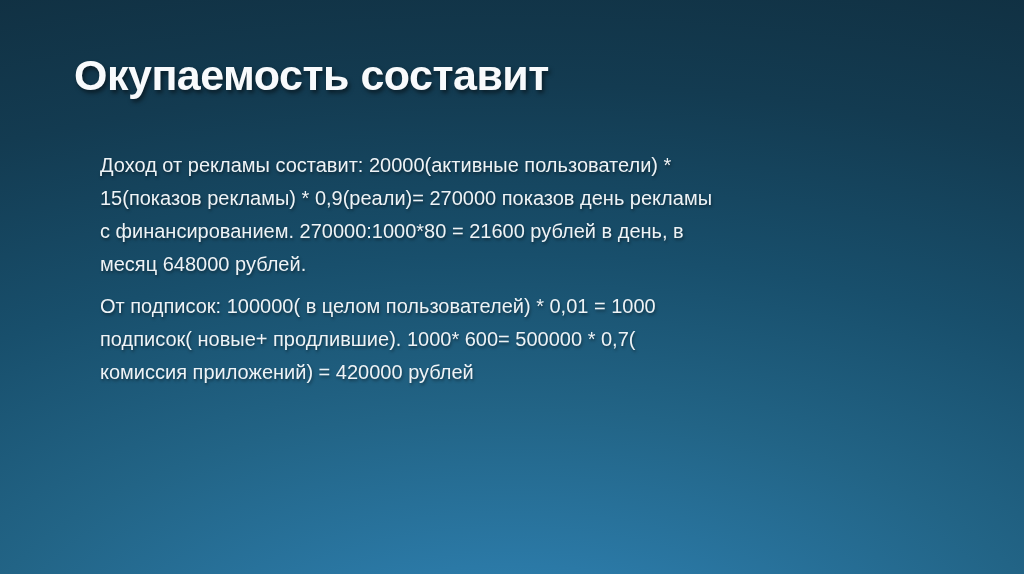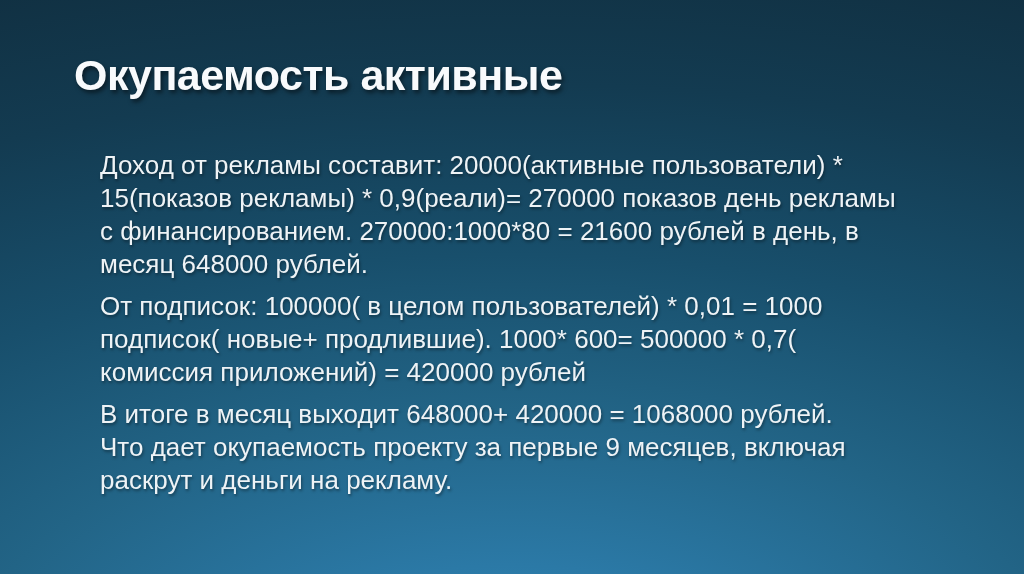--- a/index.html
+++ b/index.html
@@ -32,43 +32,40 @@
     color: #f8fafc;
     text-shadow: 2px 3px 4px rgba(0,0,0,0.5);
     white-space: pre;
   }
   .body-text {
     position: absolute;
     left: 100px;
     top: 149px;
     width: 880px;
     color: #eef3f6;
-    font-size: 26px;
+    font-size: 20px;
     line-height: 33px;
     text-shadow: 1px 2px 3px rgba(0,0,0,0.4);
   }
   .body-text p {
     margin: 0 0 9px 0;
     white-space: pre;
   }
   .body-text p:last-child {
     margin-bottom: 0;
   }
 </style>
 </head>
 <body>
 
 <div class="slide">
-  <h1 class="slide-title">Окупаемость активные</h1>
+  <h1 class="slide-title">Окупаемость составит</h1>
 
   <div class="body-text">
     <p>Доход от рекламы составит: 20000(активные пользователи) *
 15(показов рекламы) * 0,9(реали)= 270000 показов день рекламы
 с финансированием. 270000:1000*80 = 21600 рублей в день, в
 месяц 648000 рублей.</p>
     <p>От подписок: 100000( в целом пользователей) * 0,01 = 1000
 подписок( новые+ продлившие). 1000* 600= 500000 * 0,7(
 комиссия приложений) = 420000 рублей</p>
-    <p>В итоге в месяц выходит 648000+ 420000 = 1068000 рублей.
-Что дает окупаемость проекту за первые 9 месяцев, включая
-раскрут и деньги на рекламу.</p>
   </div>
 </div>
 
 </body></html>

